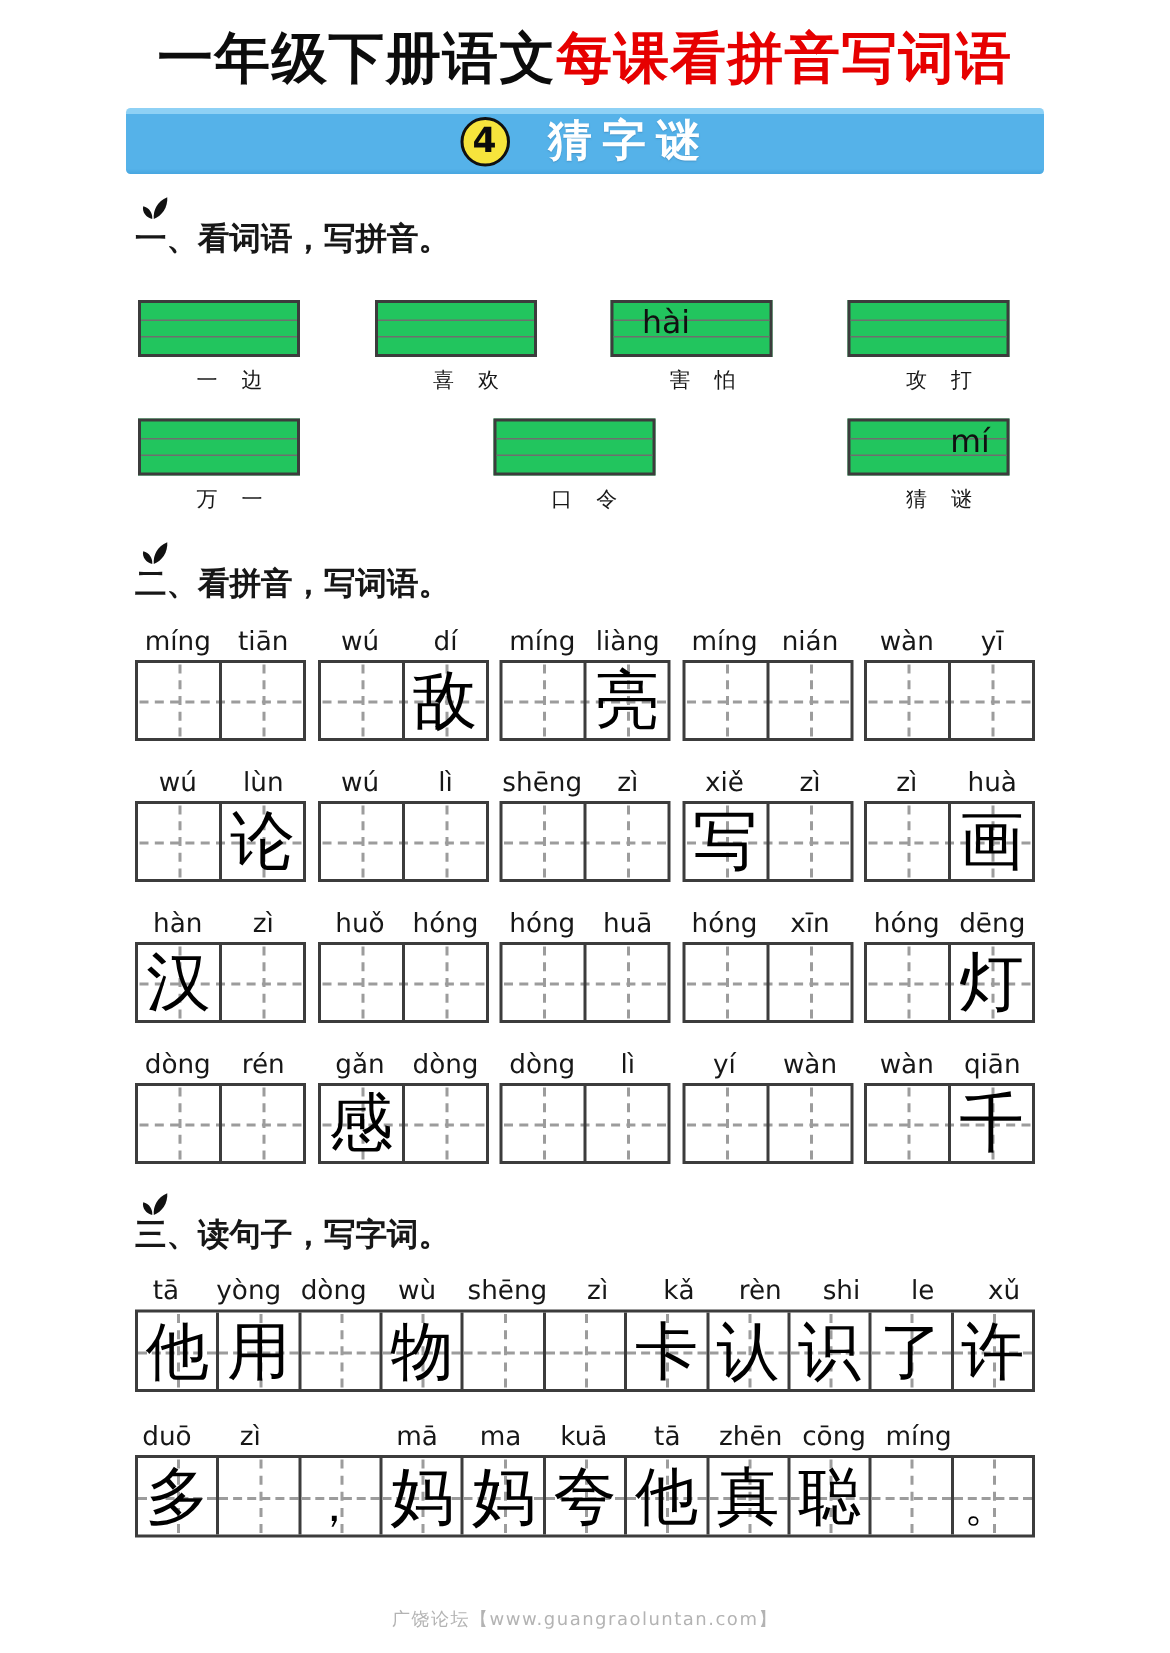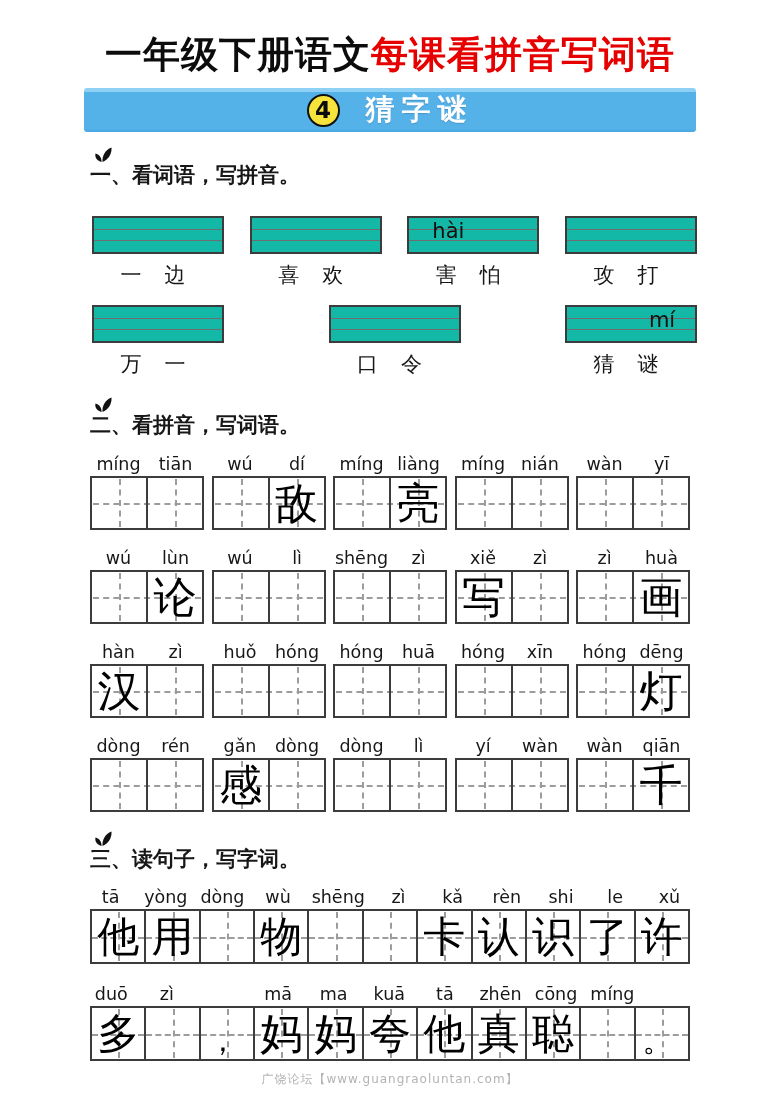--- a/index.html
+++ b/index.html
@@ -12,21 +12,21 @@
     --ink:#171717;
     --footer-gray:#b3b3b3;
   }
   *{margin:0;padding:0;box-sizing:border-box;}
   html,body{background:#ffffff;}
   body{
     width:780px;height:1102px;position:relative;overflow:hidden;
     font-family:"DejaVu Sans","Liberation Sans",sans-serif;
     color:var(--ink);
   }
-  .page{padding-top:32px;}
+  .page{padding-top:16px;}
 
   
   .title{
     text-align:center;font-size:37px;font-weight:bold;line-height:46px;
     letter-spacing:1px;white-space:nowrap;
   }
   .t-black{color:#0c0c0c;}
   .t-red{color:var(--title-red);}
 
   
@@ -52,36 +52,36 @@
   
   .sec-head{position:relative;margin-top:34px;font-size:21px;font-weight:bold;line-height:26px;}
   .sec-head .leaf{position:absolute;top:-15px;left:3px;}
   .sec1 .sec-head{margin-top:30px;font-family:Liberation Serif, serif;}
 
   
   .s1row{display:flex;justify-content:space-between;margin-top:28px;padding:0 2px;}
   .s1row.second{margin-top:16px;}
   .s1group{width:123px;}
   .pbox{
-    position:relative;width:132px;height:38px;
-    border:2px solid var(--border-dark);background:#14b8a6;
+    position:relative;width:108px;height:38px;
+    border:2px solid var(--border-dark);background:#22c55e;
   }
   .pbox::before,.pbox::after{
     content:"";position:absolute;left:0;right:0;border-top:1.5px solid #6e6e6e;
   }
   .pbox::before{top:32%;}
   .pbox::after{top:64%;}
   .pyans{
     position:absolute;top:2px;font-size:21px;line-height:22px;color:#101010;z-index:2;
     background:transparent;
   }
   .pyans.left{left:18%;}
   .pyans.right{left:64%;}
   .s1label{
-    margin-top:7px;text-align:center;font-size:21px;letter-spacing:1px;
+    margin-top:7px;text-align:center;font-size:14px;letter-spacing:1px;
     font-family:"DejaVu Serif","Liberation Serif",serif;
   }
 
   
   .s2row{display:flex;justify-content:space-between;margin-top:15px;}
   .s2row.first{margin-top:13px;}
   .wcol{width:114px;}
   .pyrow{display:flex;height:24px;align-items:flex-end;margin-bottom:1px;}
   .pyrow .py{flex:1;text-align:center;font-size:17.5px;line-height:22px;white-space:nowrap;}
   .wbox{display:flex;height:54px;border:2px solid var(--border-dark);background:#fff;position:relative;}

